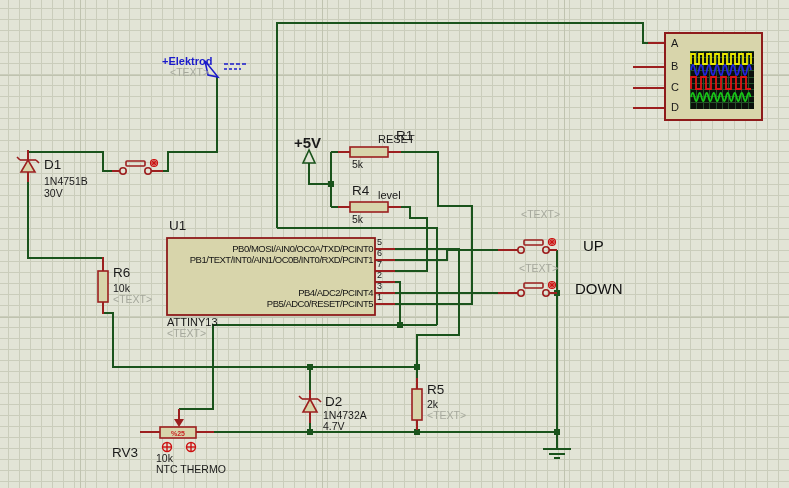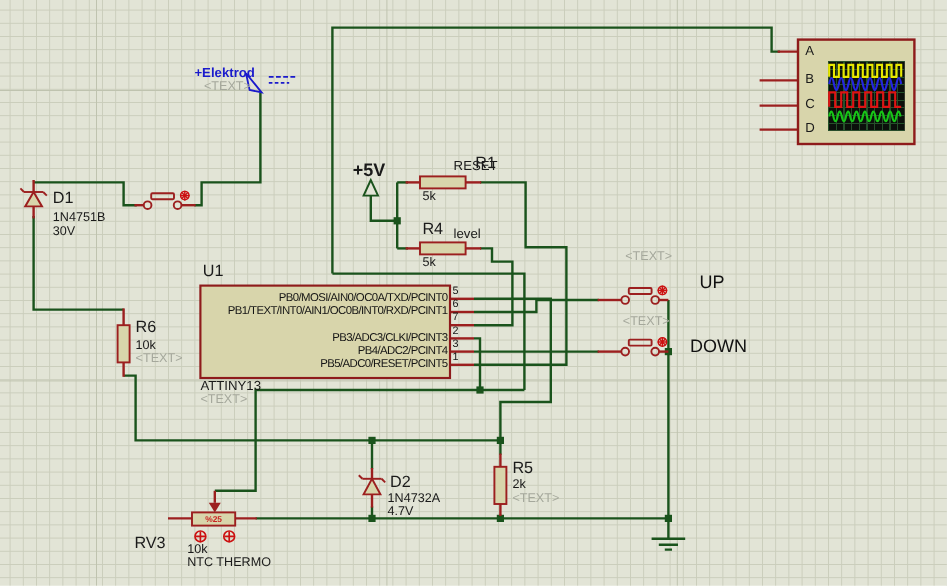--- a/index.html
+++ b/index.html
@@ -224,21 +224,20 @@
   <div class="ref" style="left:113px;top:266px;">R6</div>
   <div class="lbl" style="left:113px;top:283px;">10k</div>
   <div class="lbl gray" style="left:113px;top:294px;">&lt;TEXT&gt;</div>
 
   <div class="ref" style="left:169px;top:219px;">U1</div>
   <div class="lbl" style="left:167px;top:316px;font-size:11px;">ATTINY13</div>
   <div class="lbl gray" style="left:167px;top:328px;">&lt;TEXT&gt;</div>
 
   <div class="pinlbl" style="top:244px;">PB0/MOSI/AIN0/OC0A/TXD/PCINT0</div>
   <div class="pinlbl" style="top:255px;">PB1/TEXT/INT0/AIN1/OC0B/INT0/RXD/PCINT1</div>
-  <div class="pinlbl" style="top:277px;">PB3/ADC3/CLKI/PCINT3</div>
   <div class="pinlbl" style="top:288px;">PB4/ADC2/PCINT4</div>
   <div class="pinlbl" style="top:299px;">PB5/ADC0/RESET/PCINT5</div>
 
   <div class="pinnum" style="top:238px;">5</div>
   <div class="pinnum" style="top:249px;">6</div>
   <div class="pinnum" style="top:260px;">7</div>
   <div class="pinnum" style="top:271px;">2</div>
   <div class="pinnum" style="top:282px;">3</div>
   <div class="pinnum" style="top:293px;">1</div>
 
@@ -259,21 +258,21 @@
   <div class="ref" style="left:427px;top:383px;">R5</div>
   <div class="lbl" style="left:427px;top:399px;">2k</div>
   <div class="lbl gray" style="left:427px;top:410px;">&lt;TEXT&gt;</div>
 
   <div class="ref" style="left:112px;top:446px;">RV3</div>
   <div class="lbl" style="left:156px;top:453px;">10k</div>
   <div class="lbl" style="left:156px;top:464px;">NTC THERMO</div>
   <div class="pct">%25</div>
 
   <div class="lbl gray" style="left:521px;top:209px;">&lt;TEXT&gt;</div>
-  <div class="big" style="left:583px;top:228px;">UP</div>
+  <div class="big" style="left:583px;top:238px;">UP</div>
   <div class="lbl gray" style="left:519px;top:263px;">&lt;TEXT&gt;</div>
   <div class="big" style="left:575px;top:281px;">DOWN</div>
 
   <div class="lbl" style="left:671px;top:37px;font-size:11px;">A</div>
   <div class="lbl" style="left:671px;top:60px;font-size:11px;">B</div>
   <div class="lbl" style="left:671px;top:81px;font-size:11px;">C</div>
   <div class="lbl" style="left:671px;top:101px;font-size:11px;">D</div>
 
 </div>
 

